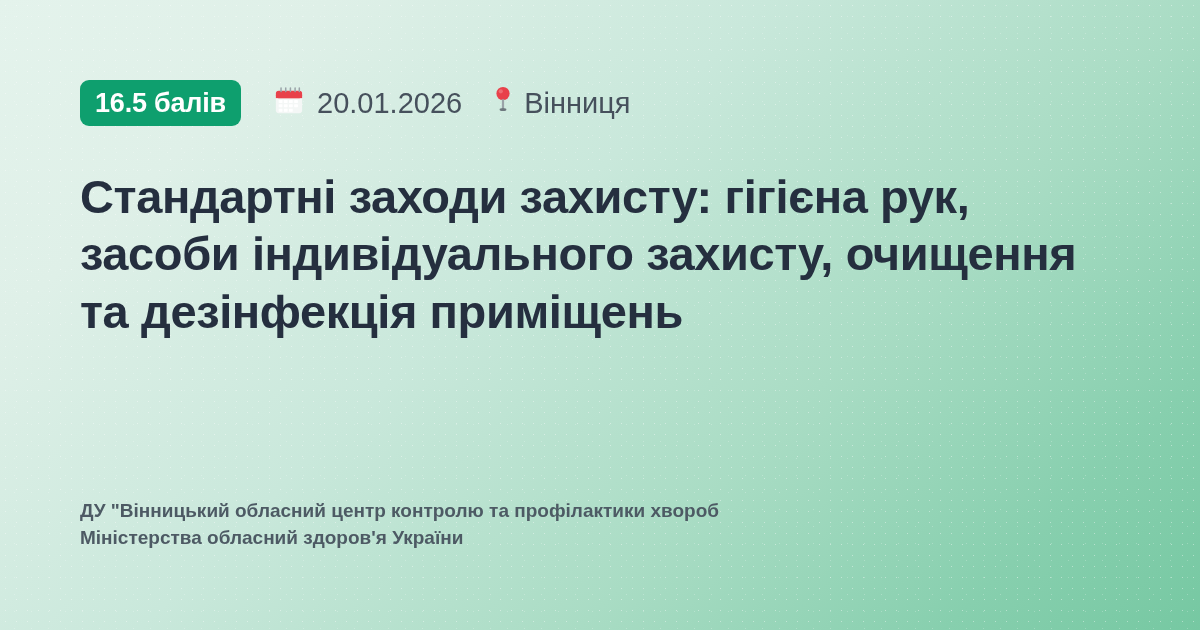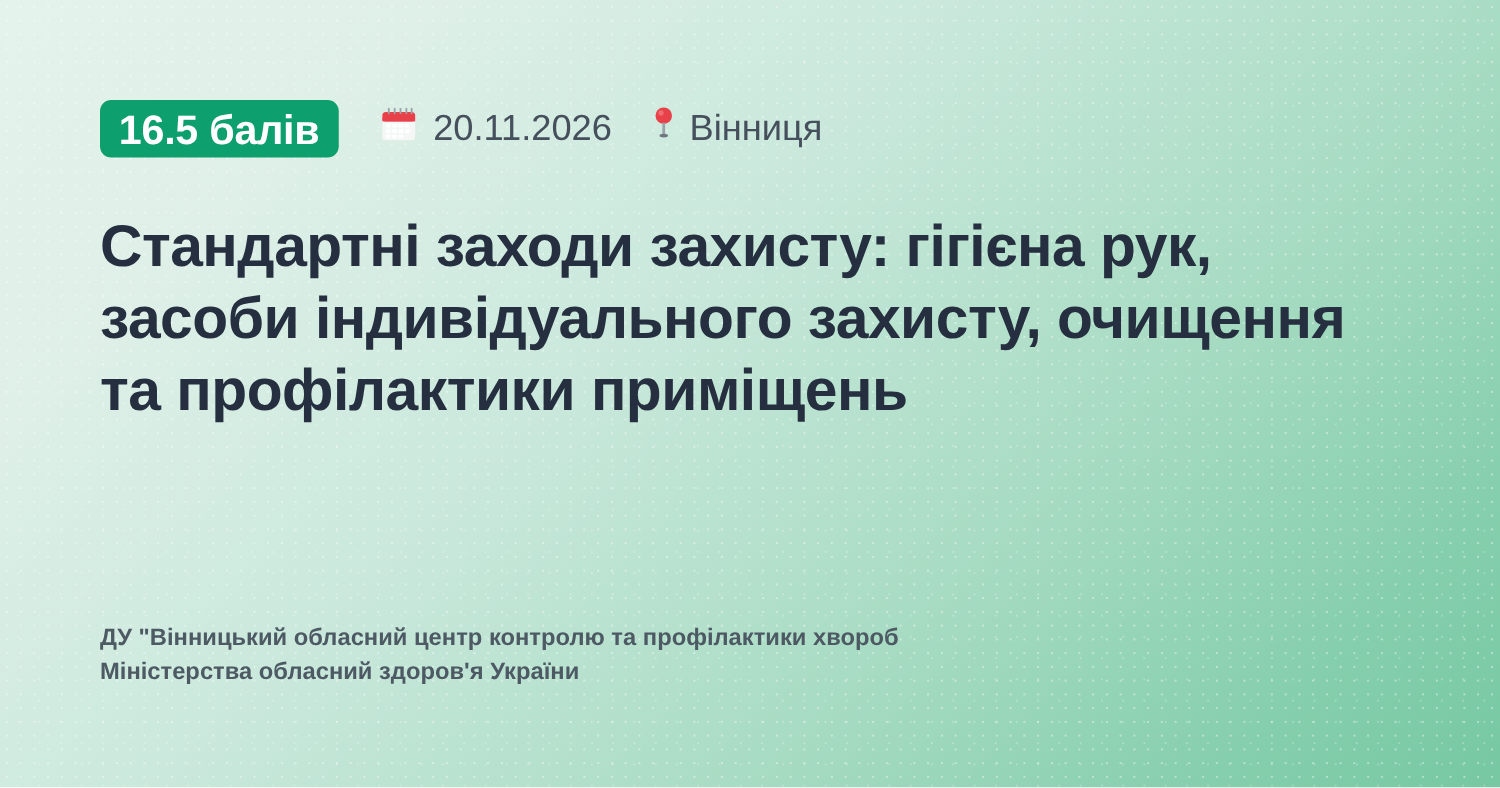--- a/index.html
+++ b/index.html
@@ -63,21 +63,21 @@
 
   .badge {
     display: inline-flex;
     align-items: center;
     justify-content: center;
     height: 46px;
     padding: 0 15px;
     border-radius: 9px;
     background: #0e9f6e;
     color: #ffffff;
-    font-size: 33px;
+    font-size: 27px;
     font-weight: bold;
     letter-spacing: -0.2px;
     line-height: 1;
     white-space: nowrap;
   }
 
   .meta-item {
     display: inline-flex;
     align-items: center;
     margin-left: 33px;
@@ -160,38 +160,38 @@
               <rect x="5" y="20.6" width="4" height="3.2" rx="0.5"></rect>
               <rect x="10.5" y="20.6" width="4" height="3.2" rx="0.5"></rect>
               <rect x="16" y="20.6" width="4" height="3.2" rx="0.5"></rect>
               <rect x="21.5" y="20.6" width="4" height="3.2" rx="0.5"></rect>
               <rect x="5" y="25.2" width="4" height="3.2" rx="0.5"></rect>
               <rect x="10.5" y="25.2" width="4" height="3.2" rx="0.5"></rect>
               <rect x="16" y="25.2" width="4" height="3.2" rx="0.5"></rect>
             </g>
           </svg>
         </span>
-        <span class="meta-text">20.11.2026</span>
+        <span class="meta-text">20.01.2026</span>
       </span>
 
       <span class="meta-item">
         <span class="meta-icon">
           <svg class="pin-icon" viewBox="0 0 16 30" xmlns="http://www.w3.org/2000/svg">
             <circle cx="8" cy="8.5" r="6.6" fill="#e8414a"></circle>
             <circle cx="5.8" cy="6.3" r="2.1" fill="#f27b80" opacity="0.75"></circle>
             <rect x="6.9" y="14.2" width="2.2" height="9.4" fill="#9aa3a8"></rect>
             <ellipse cx="8" cy="24.4" rx="3.4" ry="1.5" fill="#6e787e"></ellipse>
           </svg>
         </span>
         <span class="meta-text">Вінниця</span>
       </span>
 
     </div>
 
-    <h1 class="title">Стандартні заходи захисту: гігієна рук, засоби індивідуального захисту, очищення та профілактики приміщень</h1>
+    <h1 class="title">Стандартні заходи захисту: гігієна рук, засоби індивідуального захисту, очищення та дезінфекція приміщень</h1>
 
     <div class="spacer"></div>
 
     <div class="footer">
       <span class="footer-line">ДУ "Вінницький обласний центр контролю та профілактики хвороб</span>
       <span class="footer-line">Міністерства обласний здоров'я України</span>
     </div>
 
   </div>
 </div>

